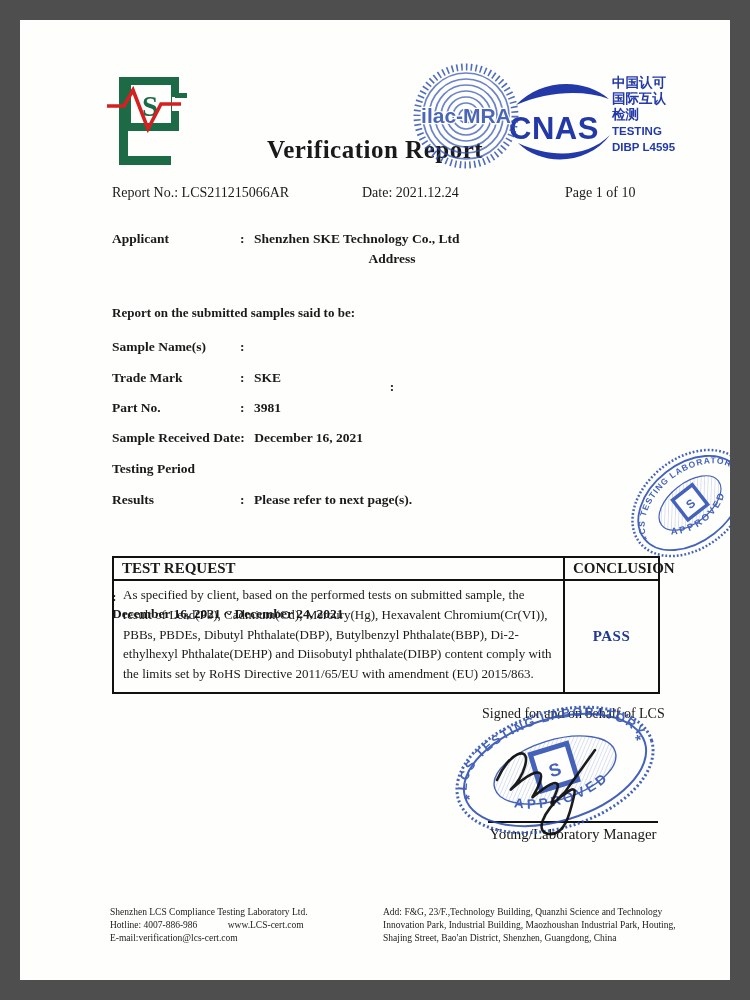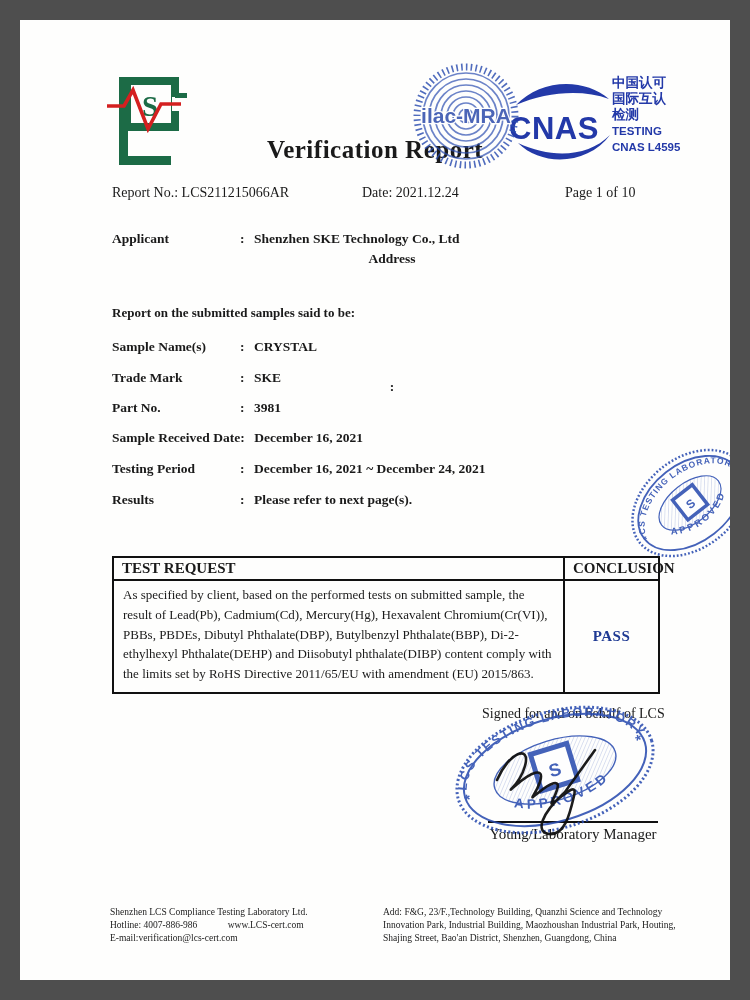--- a/index.html
+++ b/index.html
@@ -41,21 +41,21 @@
   
   .frow{left:92px;width:560px;display:flex;align-items:flex-start;font-size:13.5px;font-weight:700;line-height:17px;}
   .frow .lbl{flex:0 0 128px;white-space:nowrap;}
   .frow .col{flex:0 0 14px;}
   .frow .val{flex:1;}
   #row-applicant{top:210px;}
   #row-address{top:230px;height:40px;align-items:center;flex-direction:column;}
   #row-address .val{max-width:400px;}
   #samples-note{left:92px;top:285px;font-size:13px;font-weight:700;}
   #row-s0{top:318px;} #row-s1{top:349px;} #row-s2{top:379px;}
-  #row-s3{top:409px;} #row-s4{top:440px;} #row-s5{top:471px;}
+  #row-s3{top:409px;} #row-s4{top:440px;flex-direction:column;} #row-s5{top:471px;}
 
   
   #test-table{left:92px;top:536px;}
   table{border-collapse:collapse;width:548px;table-layout:fixed;}
   th,td{border:2px solid #111;}
   th{font-size:15px;padding:2px 8px;}
   th.req{width:433px;text-align:left;}
   th.con{text-align:center;}
   td.req{font-size:13px;line-height:1.52;padding:4px 9px 8px 9px;vertical-align:top;height:92px;}
   td.con{text-align:center;vertical-align:middle;color:var(--pass-blue);
@@ -111,21 +111,21 @@
   <svg id="cnas-logo" class="abs" width="112" height="95" viewBox="0 0 112 95">
     <path class="cnas-fill" d="M 10,30 C 34,4 78,2 103,24 C 76,14 40,17 10,30 Z"></path>
     <text x="3" y="64" class="cnas-word">CNAS</text>
     <path class="cnas-fill" d="M 12,68 C 36,92 82,90 104,60 C 82,82 46,84 12,68 Z"></path>
   </svg>
   <div id="cnas-text" class="abs">
     <div class="zh">中国认可</div>
     <div class="zh">国际互认</div>
     <div class="zh">检测</div>
     <div class="en">TESTING</div>
-    <div class="en">CNAS L4595</div>
+    <div class="en">DIBP L4595</div>
   </div>
 
   <div id="title" class="abs">Verification Report</div>
   <span id="meta-no" class="abs meta">Report No.: LCS211215066AR</span>
   <span id="meta-date" class="abs meta">Date: 2021.12.24</span>
   <span id="meta-page" class="abs meta">Page 1 of 10</span>
 
   <div id="row-applicant" class="abs frow">
     <span class="lbl">Applicant</span>
     <span class="col">:</span>
@@ -134,21 +134,20 @@
   <div id="row-address" class="abs frow">
     <span class="lbl">Address</span>
     <span class="col">:</span>
   </div>
 
   <div id="samples-note" class="abs">Report on the submitted samples said to be:</div>
 
   <div id="row-s0" class="abs frow">
     <span class="lbl">Sample Name(s)</span>
     <span class="col">:</span>
-    <span class="val">CRYSTAL</span>
   </div>
   <div id="row-s1" class="abs frow">
     <span class="lbl">Trade Mark</span>
     <span class="col">:</span>
     <span class="val">SKE</span>
   </div>
   <div id="row-s2" class="abs frow">
     <span class="lbl">Part No.</span>
     <span class="col">:</span>
     <span class="val">3981</span>

